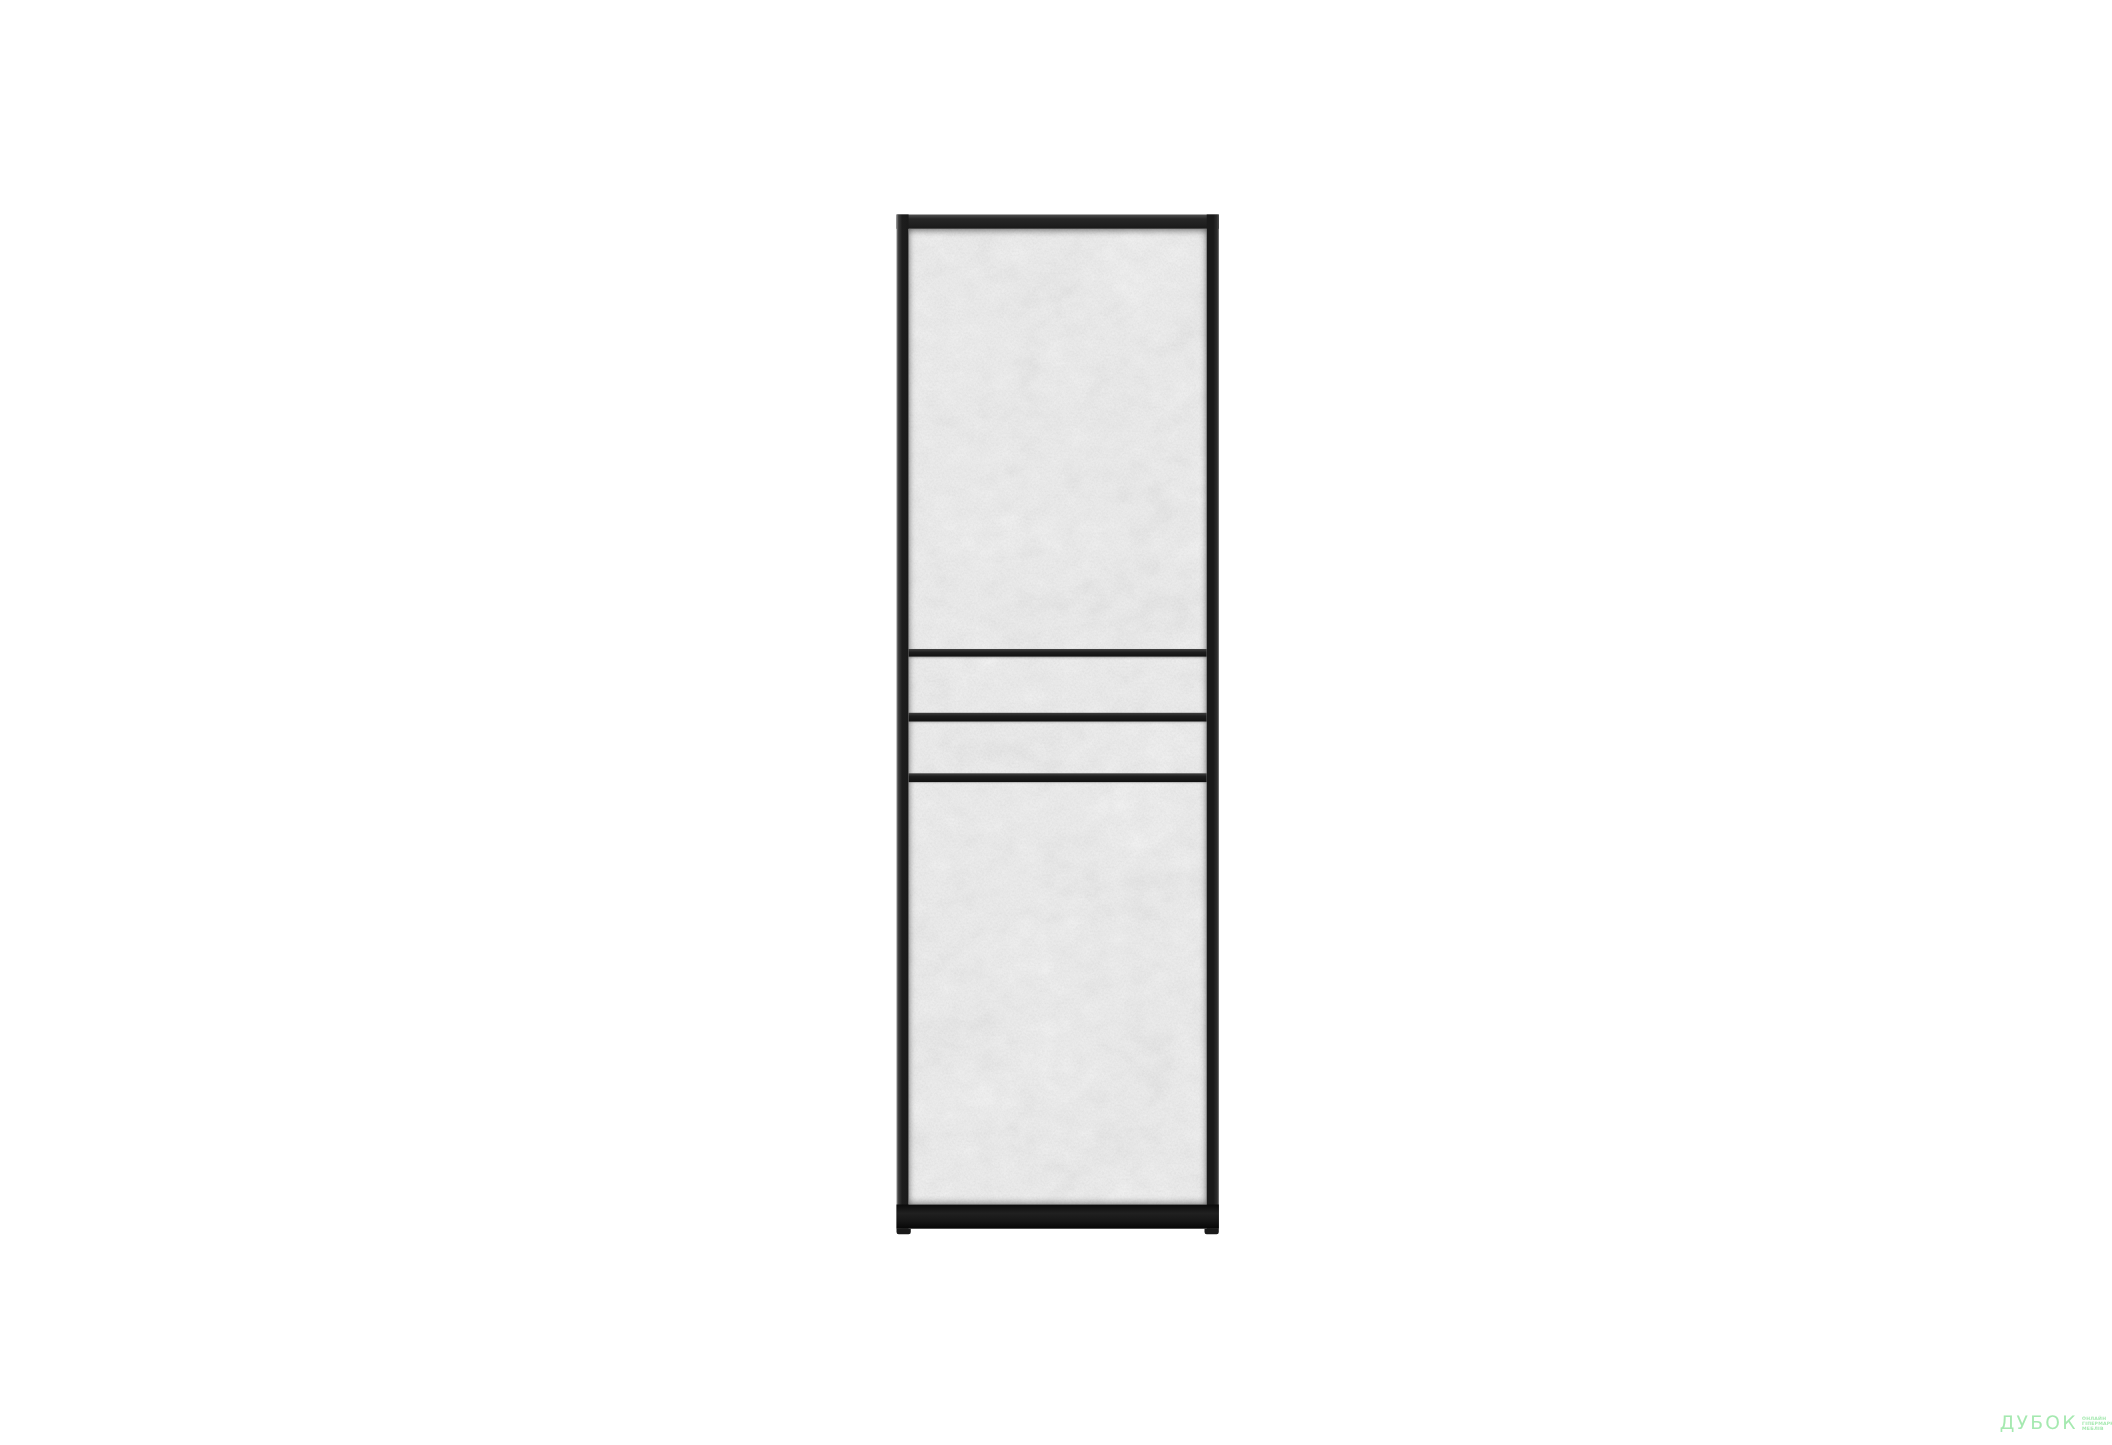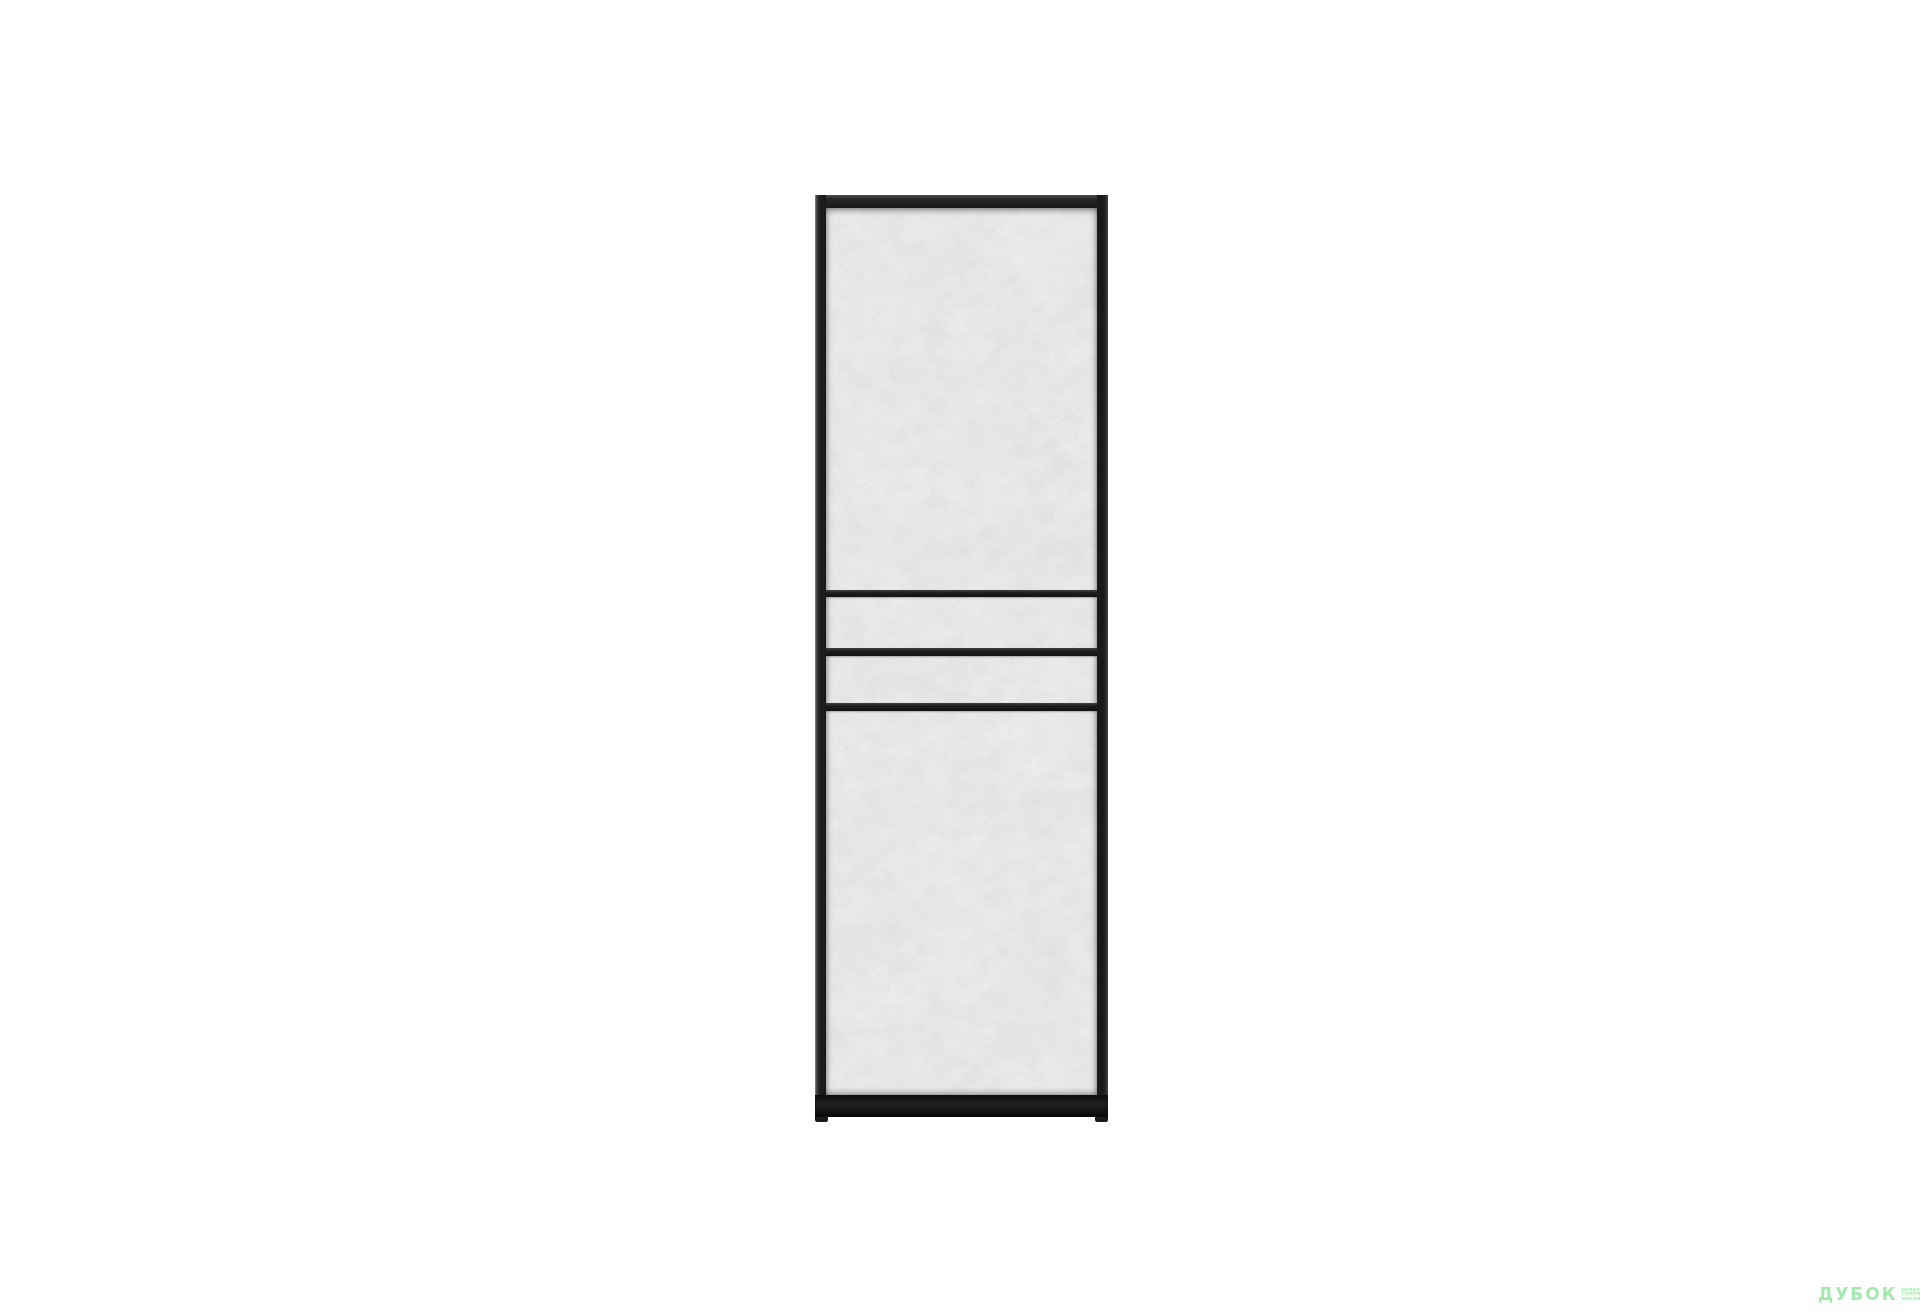--- a/index.html
+++ b/index.html
@@ -110,21 +110,21 @@
     left: 1818px;
     top: 1286px;
     display: flex;
     align-items: center;
     gap: 4px;
     color: var(--watermark, #a5e9b0);
     user-select: none;
   }
   .wm-logo {
     font-size: 17px;
-    font-weight: bold;
+    font-weight: normal;
     letter-spacing: 2px;
     line-height: 1;
   }
   .wm-tagline {
     display: flex;
     flex-direction: column;
     justify-content: center;
   }
   .wm-tagline span {
     font-size: 4.2px;

